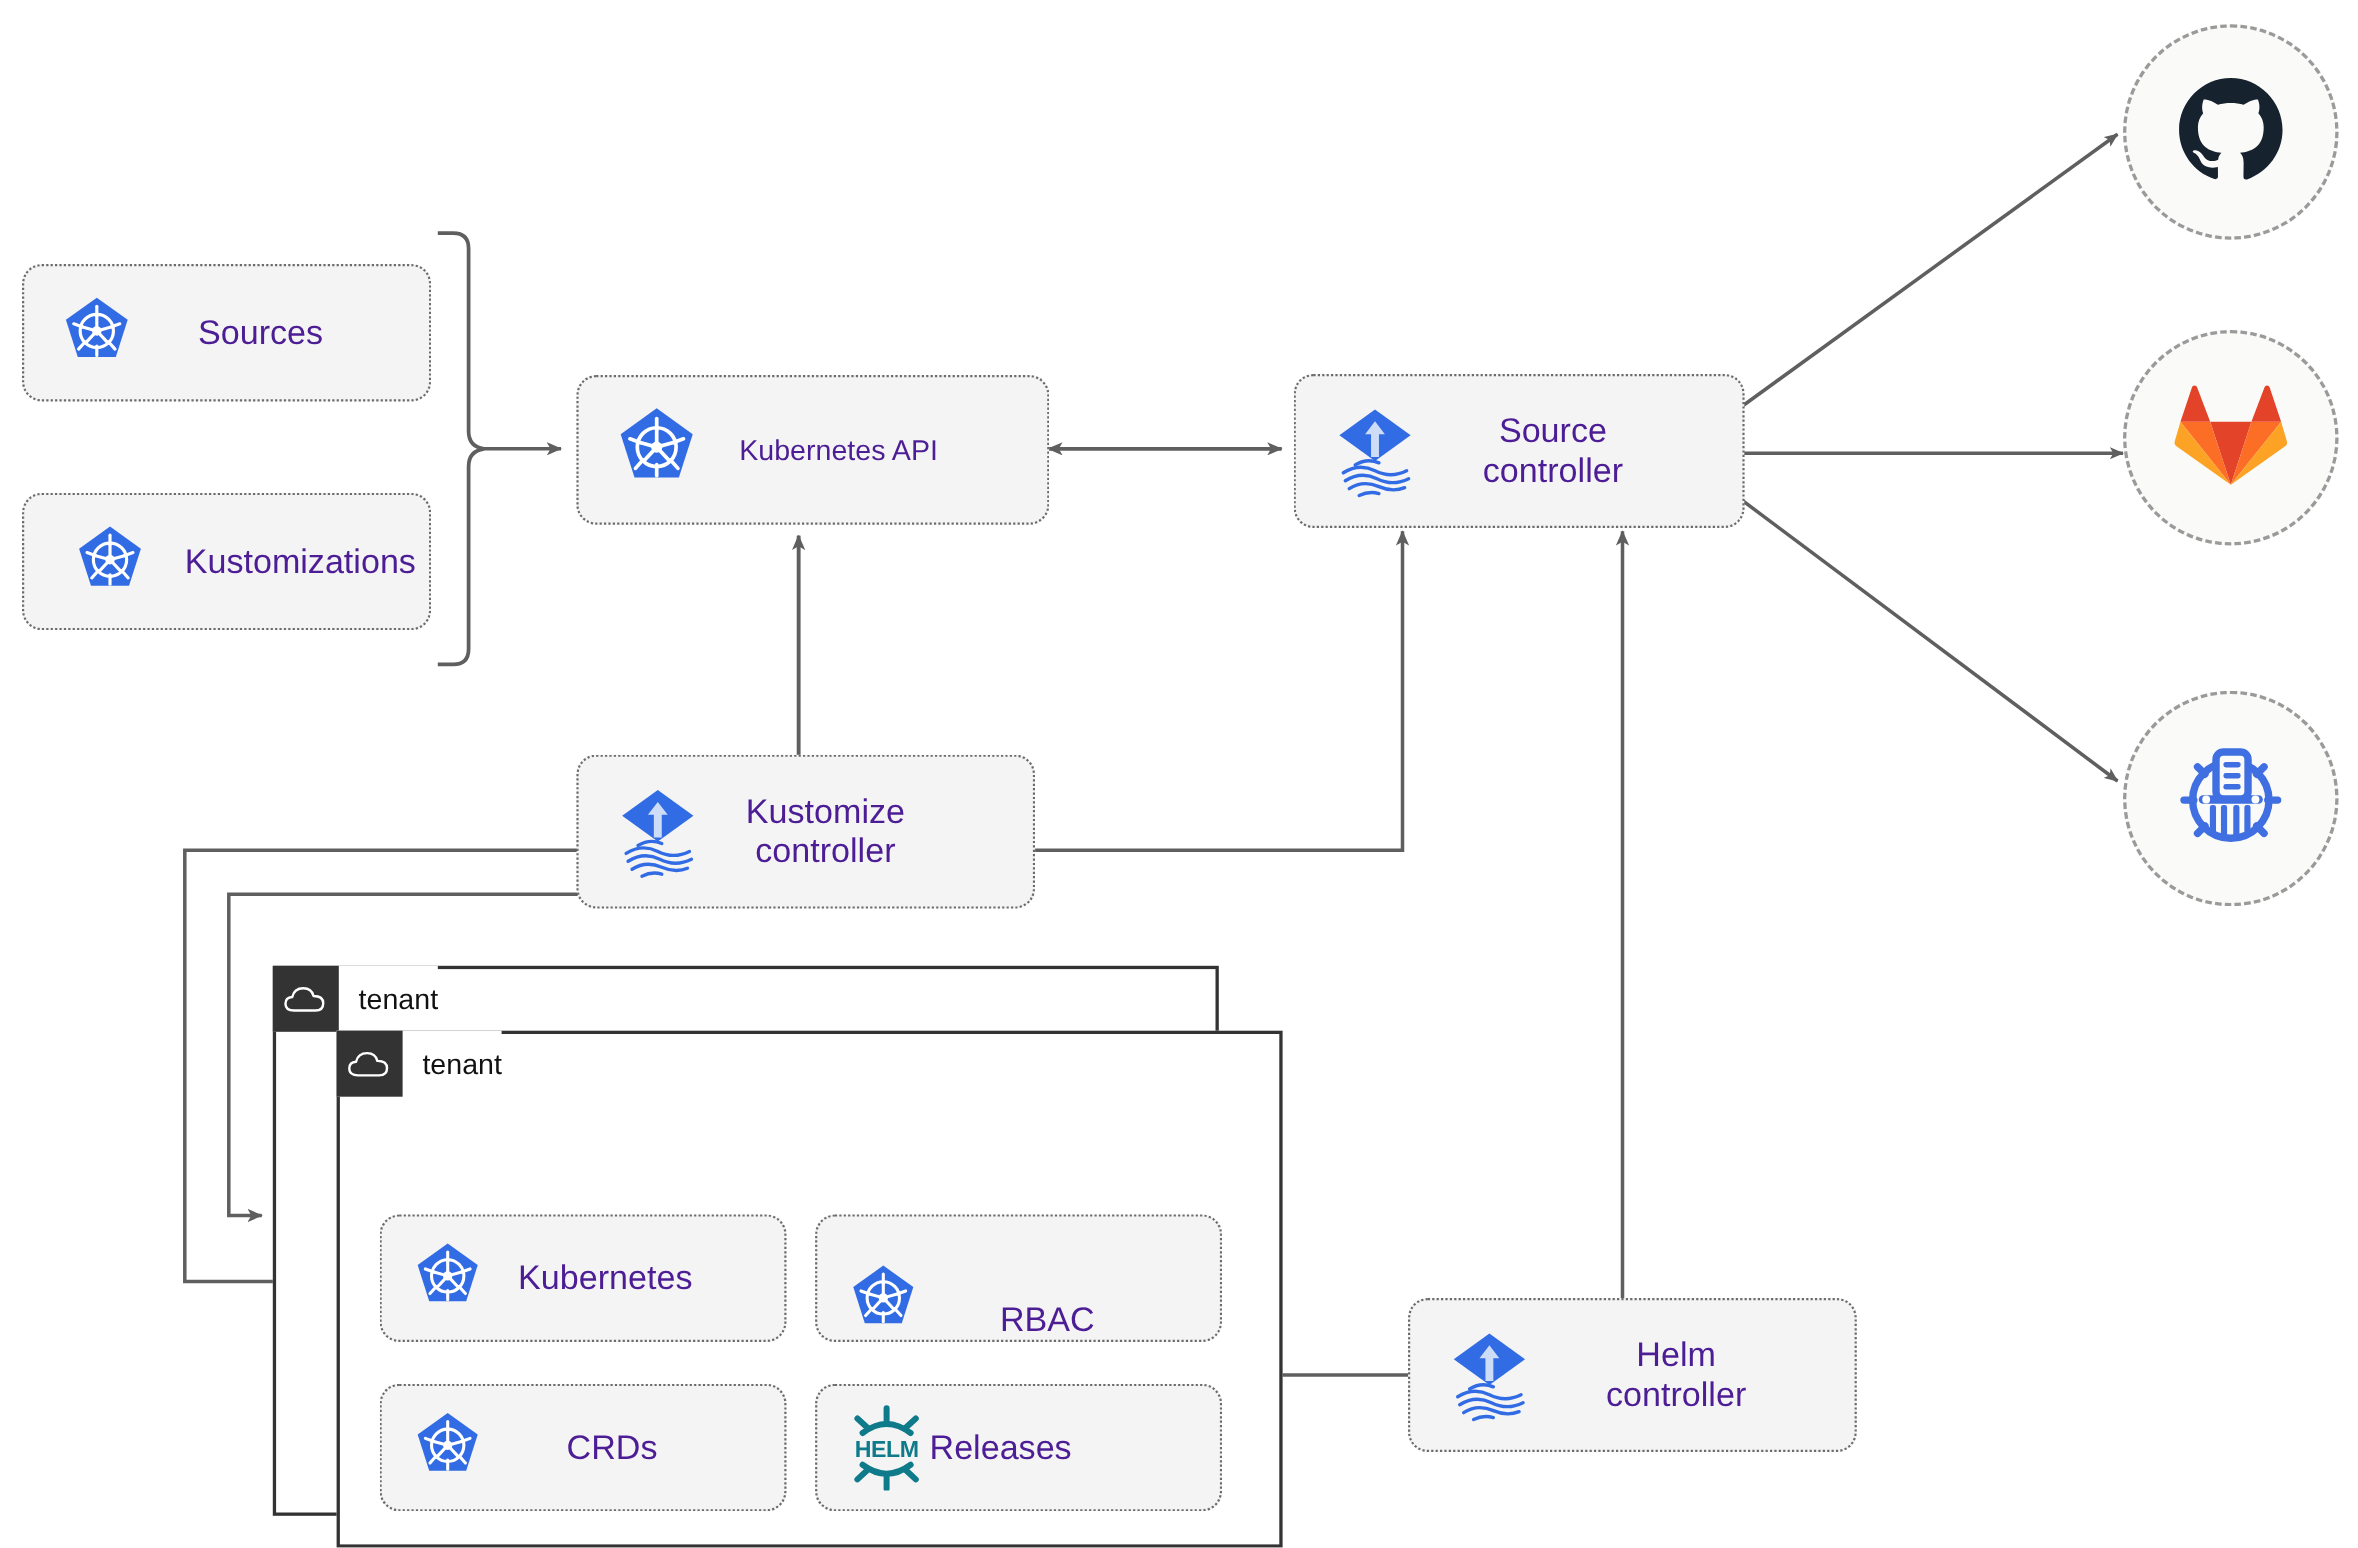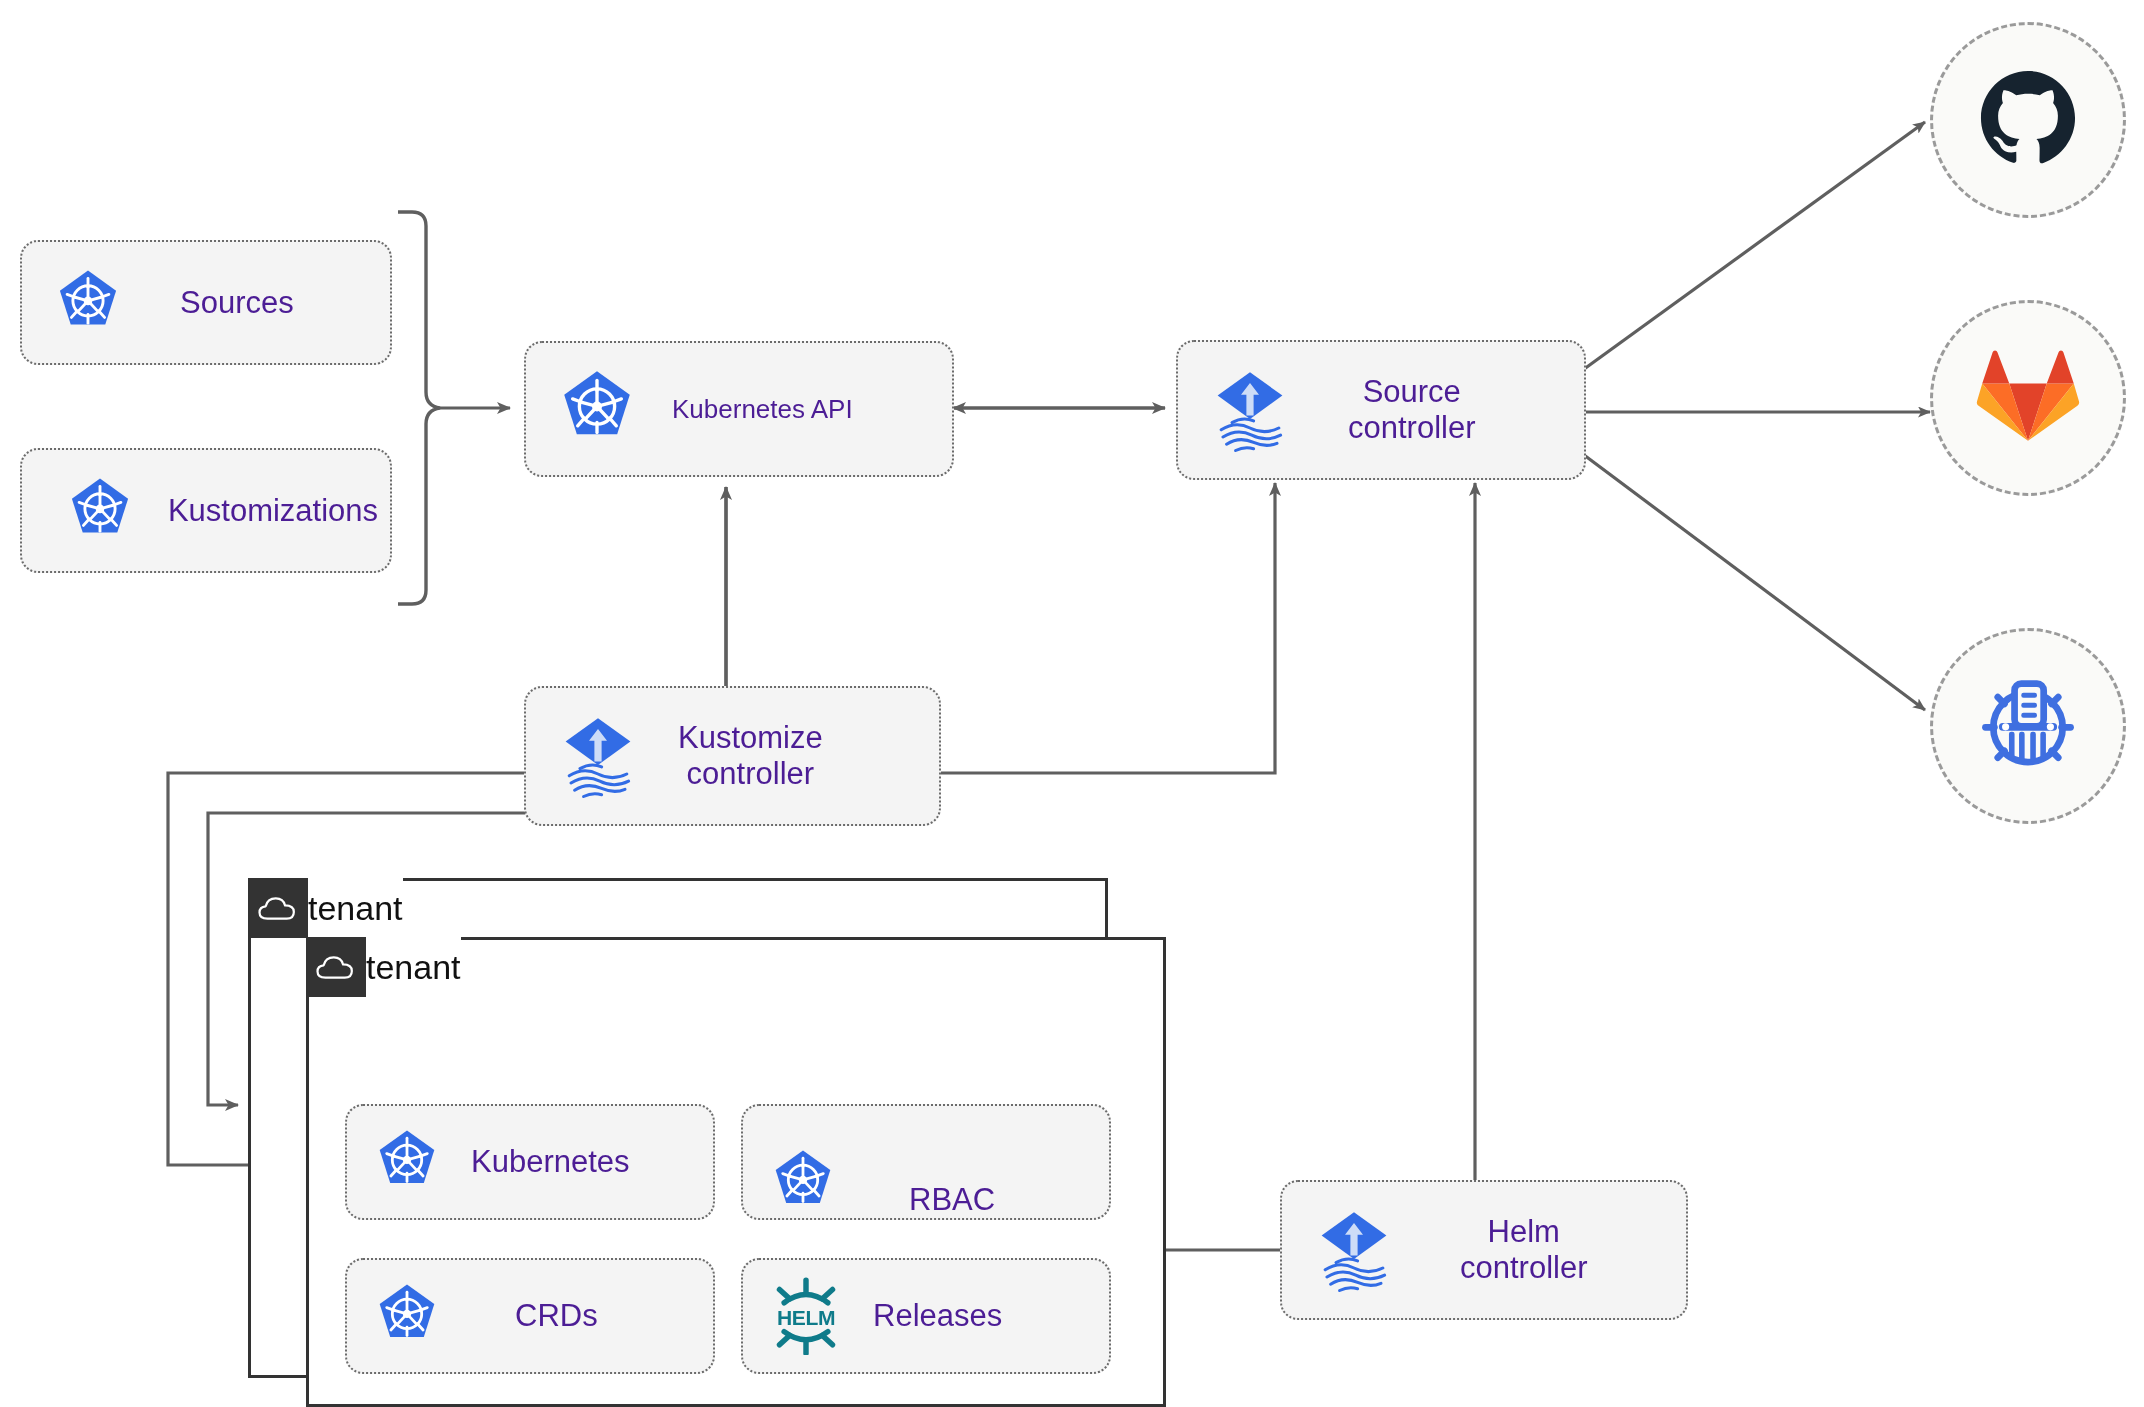--- a/index.html
+++ b/index.html
@@ -62,21 +62,22 @@
     background: #ffffff;
   }
   .tenant-tab .cloud-box {
     width: 60px; height: 60px;
     background: #333333;
     display: flex;
     align-items: center;
     justify-content: center;
   }
   .tenant-tab .tname {
-    font-size: 34px;
+    padding-left: 18px;
+    font-size: 26px;
     color: #111111;
   }
 
   
   .provider {
     position: absolute;
     border: 3px dashed #9a9a9a;
     border-radius: 50%;
     background: #fafaf8;
     display: flex;
@@ -364,21 +365,21 @@
             <line x1="50" y1="4" x2="50" y2="22"></line>
             <line x1="50" y1="81" x2="50" y2="98"></line>
             <line x1="16" y1="16" x2="29" y2="28"></line>
             <line x1="84" y1="16" x2="71" y2="28"></line>
             <line x1="16" y1="87" x2="29" y2="75"></line>
             <line x1="84" y1="87" x2="71" y2="75"></line>
           </g>
           <text x="50" y="61" font-family="Liberation Sans, sans-serif" font-size="27" font-weight="bold" fill="#0f7b8a" text-anchor="middle" letter-spacing="-0.5">HELM</text>
         </svg>
       </span>
-      <span class="nlabel" style="margin-left:28px;">Releases</span>
+      <span class="nlabel" style="">Releases</span>
     </div>
   </div>
 
   <div class="provider" style="left:1930px; top:22px; width:196px; height:196px;">
     <span>
       <svg viewBox="0 0 100 100" width="112" height="112">
         <path fill="#16232f" d="M50,8 C27,8 8,27 8,50 c0,18.6,12,34.4,28.7,40
           c2.1,0.4,2.9-0.9,2.9-2c0-1,0-4.3-0.1-7.8c-11.7,2.5-14.1-5-14.1-5
           c-1.9-4.8-4.7-6.1-4.7-6.1c-3.8-2.6,0.3-2.6,0.3-2.6c4.2,0.3,6.5,4.3,6.5,4.3
           c3.8,6.4,9.8,4.6,12.2,3.5c0.4-2.7,1.5-4.6,2.7-5.6c-9.3-1.1-19.1-4.7-19.1-20.8

